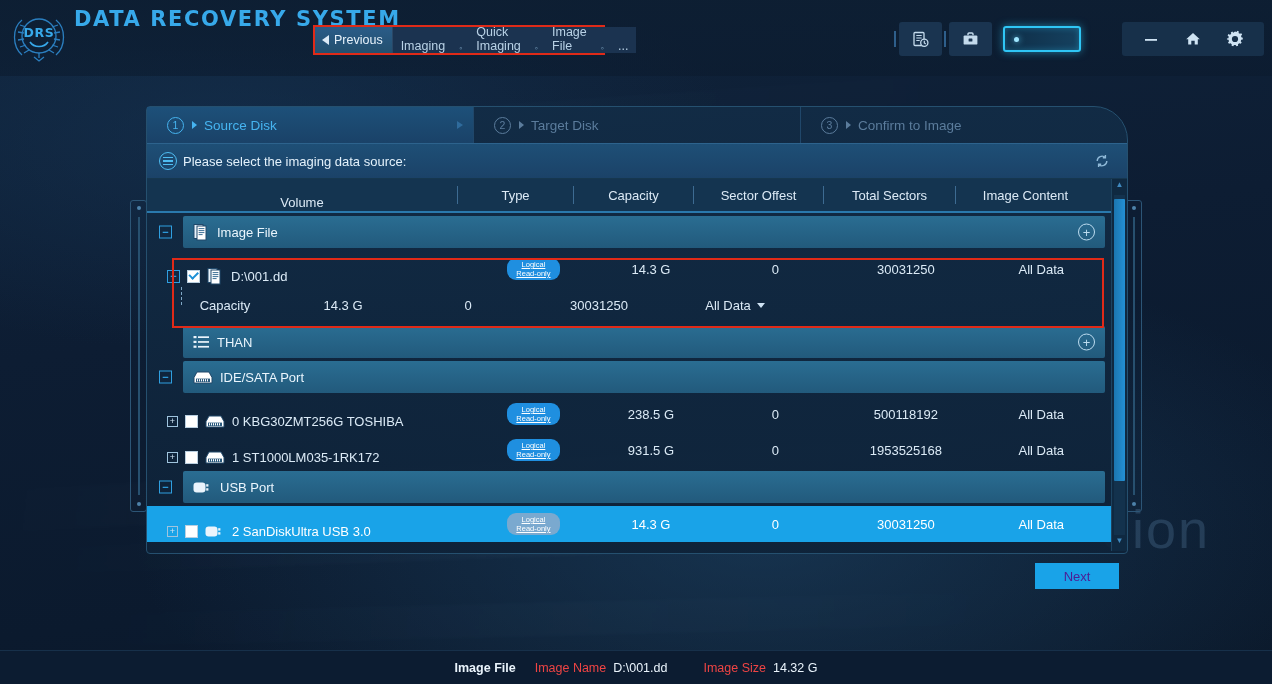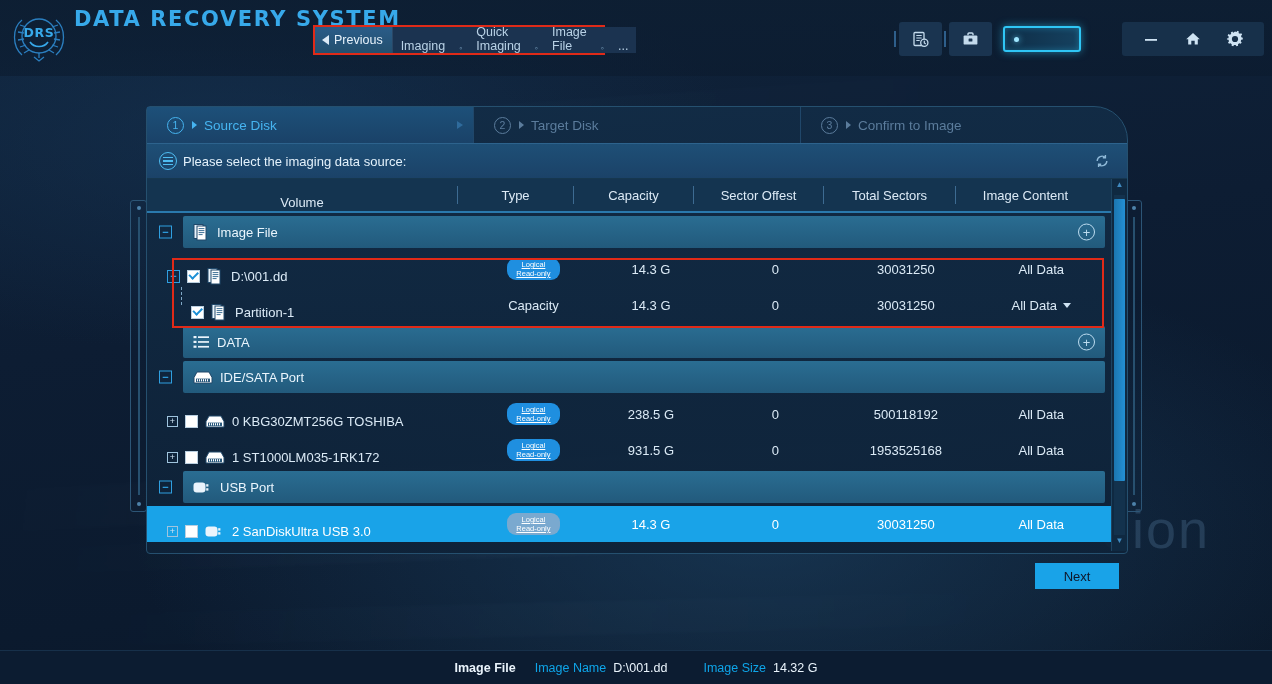--- a/index.html
+++ b/index.html
@@ -286,37 +286,37 @@
   .bracket::before { top: 5px; }
   .bracket::after { bottom: 5px; }
   .bracket i {
     position: absolute; left: 50%; top: 16px; bottom: 16px;
     width: 2px; margin-left: -1px; background: #27506f;
   }
 
   .next-btn {
     position: absolute; left: 1035px; top: 563px;
     width: 84px; height: 26px;
-    background: #19a3e8; color: #0f172a;
+    background: #19a3e8; color: #4c1d95;
     border: none; font-size: 13px;
     font-family: "Liberation Sans", sans-serif;
     display: flex; align-items: center; justify-content: center;
     cursor: pointer;
   }
 
   
   .statusbar {
     position: absolute; left: 0; bottom: 0; width: 1272px; height: 34px;
     background: #0c1c31;
     border-top: 1px solid #17304a;
     display: flex; align-items: center; justify-content: center; gap: 7px;
     font-size: 12.5px;
   }
   .sb-strong { color: #eaf4fc; font-weight: bold; }
-  .sb-label { color: #0ea5e9; padding-left: 12px; }
+  .sb-label { color: #ef4444; padding-left: 12px; }
   .sb-value { color: #eaf4fc; }
   .sb-gap { width: 10px; }
 </style>
 </head>
 <body>
 
 <div class="bg-wave w4"></div>
 <div class="bg-wave w1"></div>
 <div class="bg-wave w2"></div>
 <div class="bg-wave w3"></div>
@@ -494,31 +494,20 @@
               <span>0</span>
             </div>
             <div class="cell c-tot">
               <span>30031250</span>
             </div>
             <div class="cell c-img">
               <span>All Data</span>
             </div>
           </div>
           <div class="drow">
-            <div class="cell vol c-vol" style="padding-left: 24px;">
-              <span class="cbox checked"></span>
-              <span style="display: flex; align-items: center;">
-                <svg width="17" height="18" viewBox="0 0 17 18">
-                  <rect x="1" y="1.5" width="9" height="14" fill="#eaf4fc" stroke="#20486a" stroke-width="1"></rect>
-                  <rect x="4" y="3" width="9" height="14" fill="#ffffff" stroke="#20486a" stroke-width="1"></rect>
-                  <path d="M5.6 5.6h5.8M5.6 7.6h5.8M5.6 9.6h5.8M5.6 11.6h4" stroke="#3c6f96" stroke-width="1"></path>
-                </svg>
-              </span>
-              <span>Partition-1</span>
-            </div>
             <div class="cell c-type">
               <span>Capacity</span>
             </div>
             <div class="cell c-cap">
               <span>14.3 G</span>
             </div>
             <div class="cell c-off">
               <span>0</span>
             </div>
             <div class="cell c-tot">
@@ -536,21 +525,21 @@
                 <g fill="#eaf4fc">
                   <rect x="0.5" y="2" width="3" height="2.2"></rect>
                   <rect x="0.5" y="6.8" width="3" height="2.2"></rect>
                   <rect x="0.5" y="11.6" width="3" height="2.2"></rect>
                   <rect x="5" y="2.3" width="11" height="1.7"></rect>
                   <rect x="5" y="7.1" width="11" height="1.7"></rect>
                   <rect x="5" y="11.9" width="11" height="1.7"></rect>
                 </g>
               </svg>
             </span>
-            <span>DATA</span>
+            <span>THAN</span>
             <span class="plus">+</span>
           </div>
           <div class="grow">
             <span class="collapse-tog">−</span>
             <span style="display: flex; align-items: center; margin-right: 7px;">
               <svg width="20" height="15" viewBox="0 0 20 15">
                 <path d="M4 2h12l3 5.5v5.5H1V7.5z" fill="#ffffff" stroke="#20486a" stroke-width="1"></path>
                 <rect x="3" y="8.6" width="14" height="3.4" fill="#2b5a7d"></rect>
                 <g fill="#ffffff">
                   <rect x="4" y="9.2" width="1" height="2.2"></rect>

